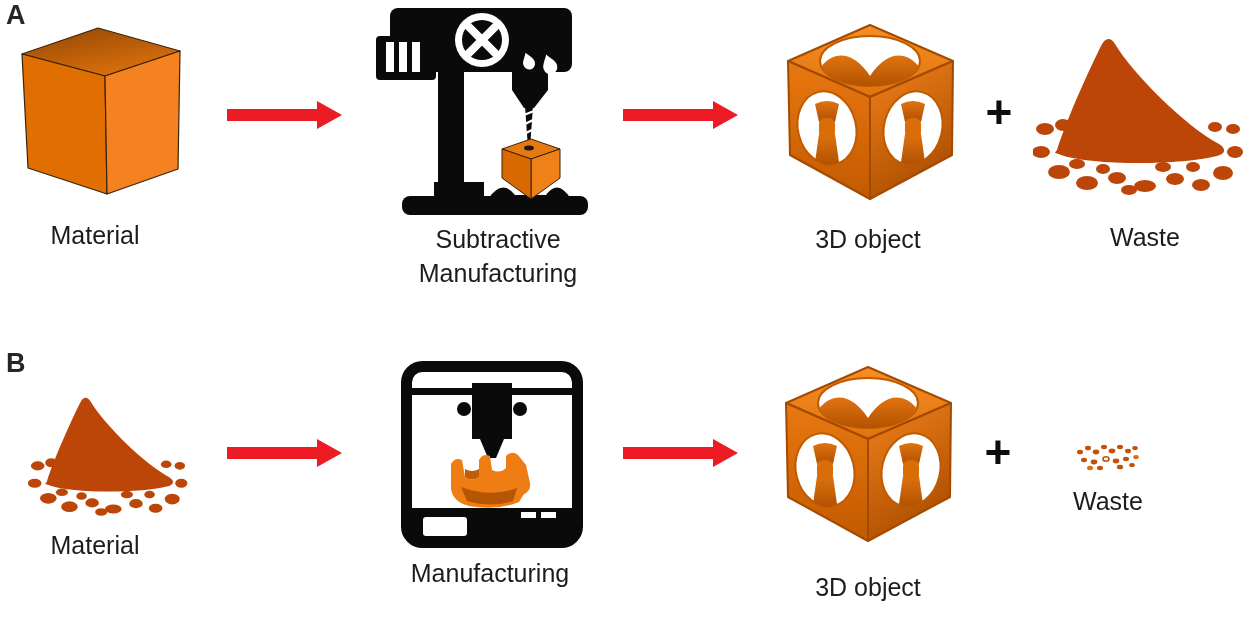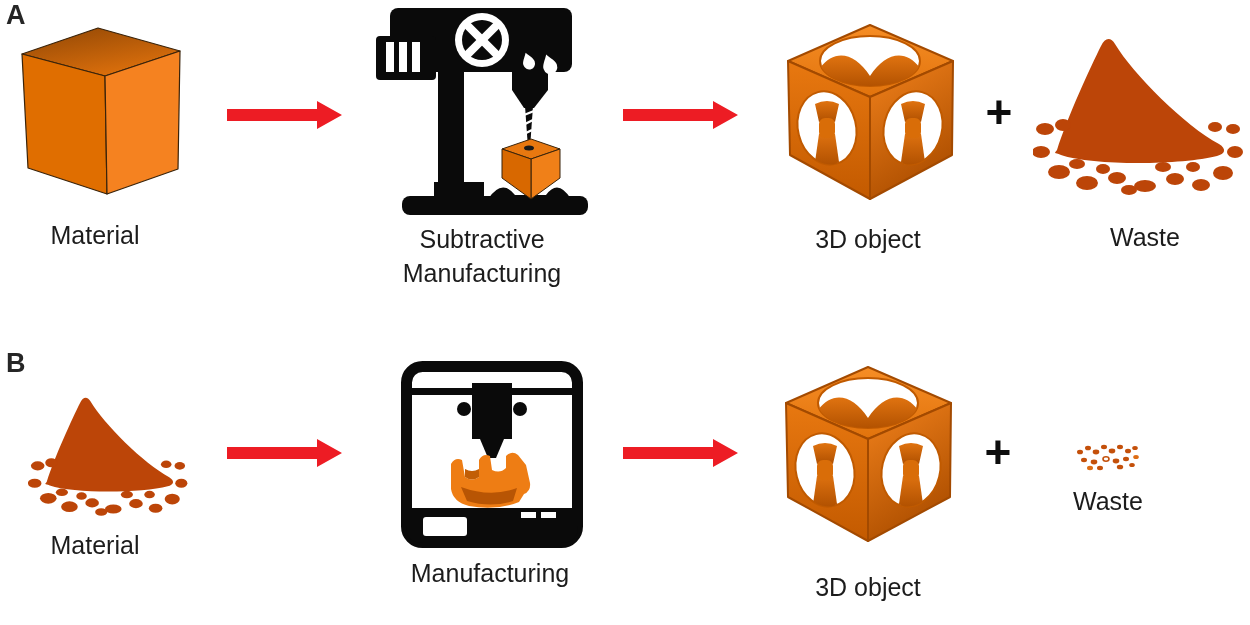--- a/index.html
+++ b/index.html
@@ -207,21 +207,21 @@
     </svg>
   <div class="abs caption" style="left:95px;top:218px">Material</div>
 
   <svg class="abs" style="left:227px;top:100px" width="115" height="30">
       <use href="#sym-arrow"></use>
     </svg>
 
   <svg class="abs" style="left:372px;top:2px" width="222" height="215">
       <use href="#sym-milling"></use>
     </svg>
-  <div class="abs caption" style="left:482px;top:222px">
+  <div class="abs caption" style="left:498px;top:222px">
     <span>Subtractive</span>
     <span>Manufacturing</span>
   </div>
 
   <svg class="abs" style="left:623px;top:100px" width="115" height="30">
       <use href="#sym-arrow"></use>
     </svg>
 
   <svg class="abs" style="left:775px;top:20px" width="190" height="185">
       <use href="#sym-porous-cube"></use>

